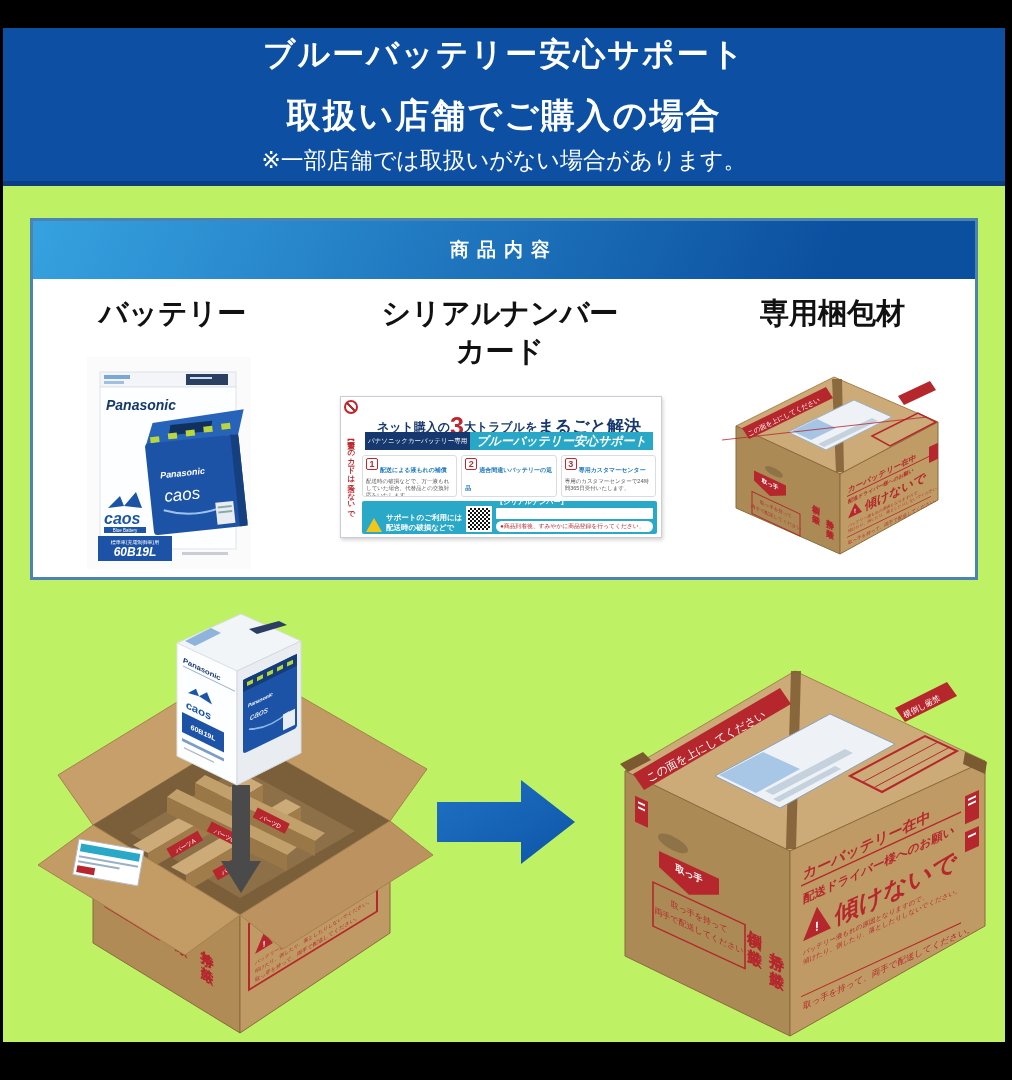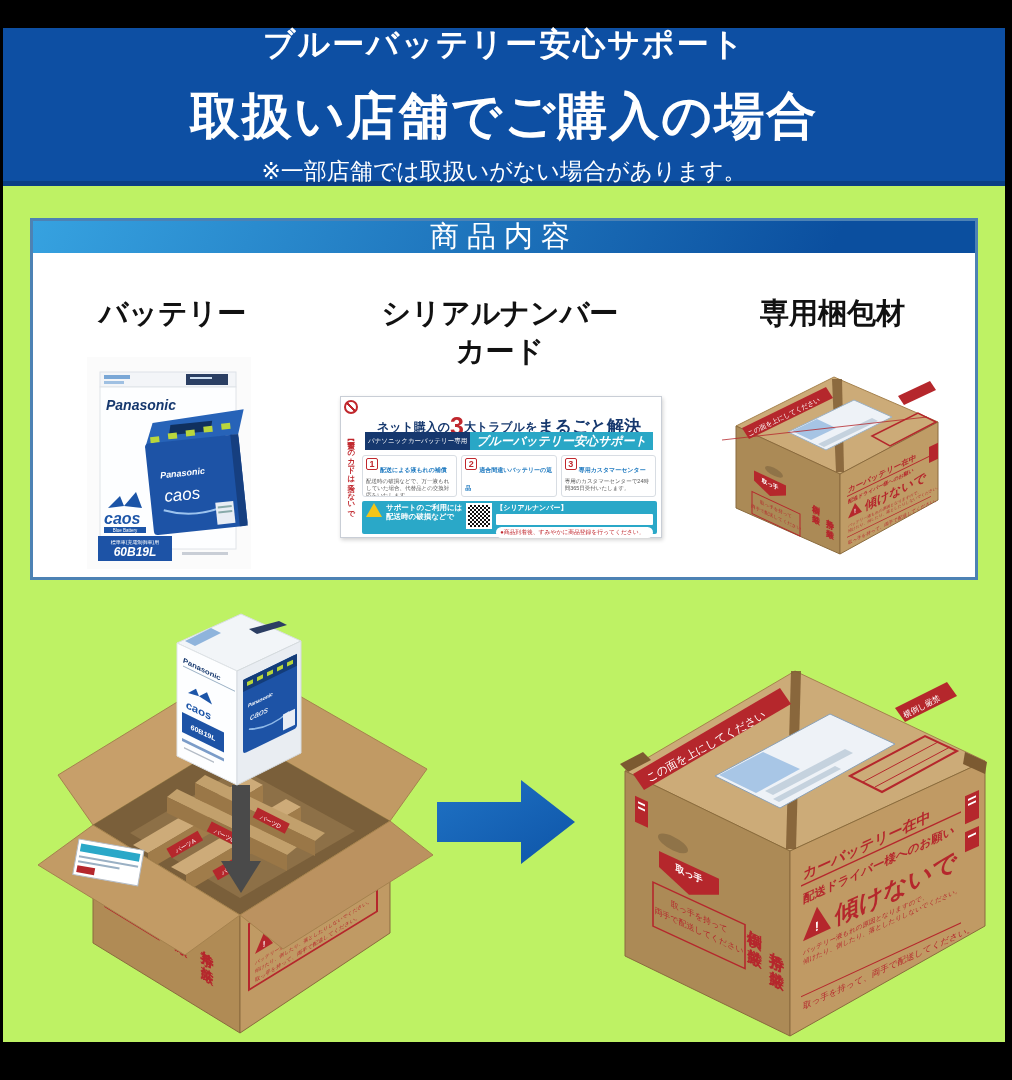--- a/index.html
+++ b/index.html
@@ -8,26 +8,26 @@
   .blackbar{position:absolute;background:#000}
   .bb-top{left:0;top:0;width:1012px;height:28px}
   .bb-bottom{left:0;top:1042px;width:1012px;height:38px}
   .bb-left{left:0;top:0;width:3px;height:1080px}
   .bb-right{left:1005px;top:0;width:7px;height:1080px}
 
   .banner{position:absolute;left:3px;top:28px;width:1002px;height:153px;background:#0d4fa3;
           border-bottom:5px solid #0a3f85;color:#fff;text-align:center;
           display:flex;flex-direction:column;justify-content:center}
   .banner .sub{font-size:32px;font-weight:bold;letter-spacing:2px}
-  .banner .main{font-size:50px;font-weight:bold;letter-spacing:2px;margin-top:16px}
+  .banner .main{font-size:34px;font-weight:bold;letter-spacing:2px;margin-top:16px}
   .banner .note{font-size:23px;margin-top:6px}
 
   .cbox{position:absolute;left:30px;top:218px;width:948px;height:362px;background:#fff;border:3px solid #4d82b4;box-sizing:border-box}
-  .chead{height:32px;background:linear-gradient(115deg,#36a2e0 0%,#0b4f9f 85%);color:#fff;
-         font-size:29px;font-weight:normal;display:flex;align-items:center;justify-content:center;letter-spacing:8px}
+  .chead{height:58px;background:linear-gradient(115deg,#36a2e0 0%,#0b4f9f 85%);color:#fff;
+         font-size:19px;font-weight:bold;display:flex;align-items:center;justify-content:center;letter-spacing:8px}
   .collabel{position:absolute;font-size:29px;font-weight:800;color:#111;text-align:center;line-height:1.3}
   .lab1{left:45px;top:295px;width:255px}
   .lab2{left:330px;top:295px;width:340px}
   .lab3{left:700px;top:295px;width:265px}
 
   .card{position:absolute;left:340px;top:396px;width:322px;height:142px;background:#fff;
         border:1px solid #c9ced6;box-shadow:1px 2px 4px rgba(0,0,0,.18);box-sizing:border-box}
   .card-side{position:absolute;left:2px;top:3px;bottom:2px;width:16px;text-align:center}
   .no-icon{display:inline-block;width:10px;height:10px;border:2px solid #c0272d;border-radius:50%;
            background:linear-gradient(45deg,transparent 42%,#c0272d 42% 58%,transparent 58%)}
@@ -42,21 +42,21 @@
   .c-tag{background:#16386e;color:#fff;font-size:6.5px;display:flex;align-items:center;padding:0 3px;white-space:nowrap}
   .c-banner{background:#29a7c6;color:#fff;font-size:12px;font-weight:bold;font-style:italic;flex:1;
             display:flex;align-items:center;justify-content:center;white-space:nowrap}
   .card-items{position:absolute;left:21px;top:58px;right:5px;display:flex;gap:4px;height:42px}
   .c-item{flex:1;border:1px solid #d8dde3;border-radius:3px;padding:2px 3px;box-sizing:border-box;overflow:hidden}
   .c-num{display:inline-block;border:1px solid #c0272d;color:#c0272d;font-weight:bold;font-size:9px;
          width:10px;text-align:center;border-radius:2px;margin-right:2px;vertical-align:top}
   .c-ititle{display:inline;color:#1f7ac0;font-size:6px;font-weight:bold}
   .c-ibody{font-size:5.5px;color:#555;line-height:1.3;margin-top:2px}
   .card-footer{position:absolute;left:21px;top:104px;right:4px;bottom:3px;background:#2aa8c8;border-radius:2px;
-               display:flex;align-items:flex-start;padding:2px 4px;gap:4px;box-sizing:border-box}
+               display:flex;align-items:flex-end;padding:2px 4px;gap:4px;box-sizing:border-box}
   .tri{width:0;height:0;border-left:8px solid transparent;border-right:8px solid transparent;
        border-bottom:14px solid #f5c518;position:relative;flex:none}
   .warn-lines{color:#fff;font-weight:bold;font-size:7.5px;line-height:1.25;white-space:nowrap}
   .qr{width:22px;height:22px;flex:none;border:2px solid #fff;
       background:repeating-conic-gradient(#111 0% 25%,#fff 0% 50%) 0 0/4px 4px}
   .serialcol{flex:1;min-width:0}
   .slabel{color:#fff;font-size:7px;font-weight:bold;white-space:nowrap}
   .sfield{background:#fff;height:11px;border-radius:1px;margin:1px 0 2px}
   .scaption{background:#fff;border-radius:7px;color:#c0272d;font-size:5.8px;padding:1px 4px;white-space:nowrap;overflow:hidden}
 

